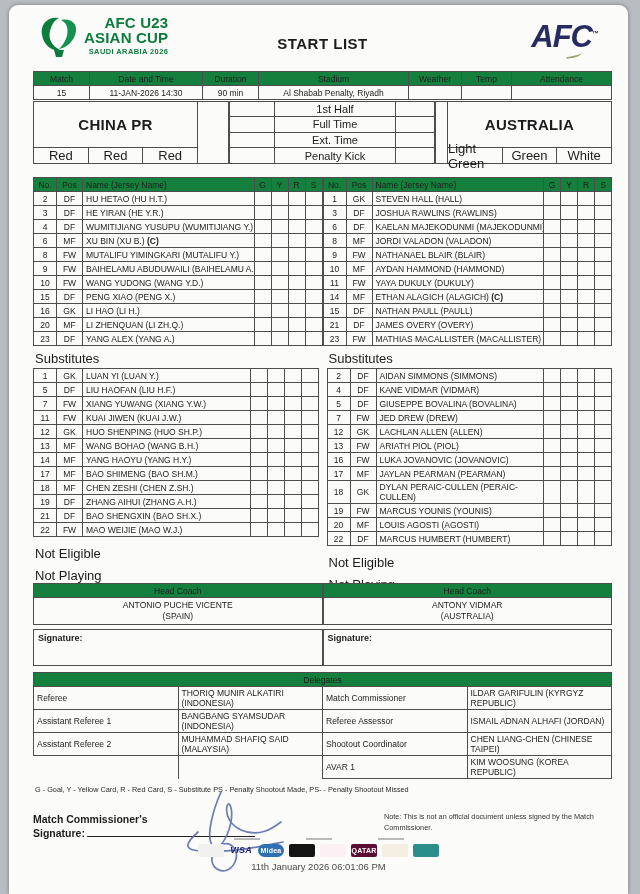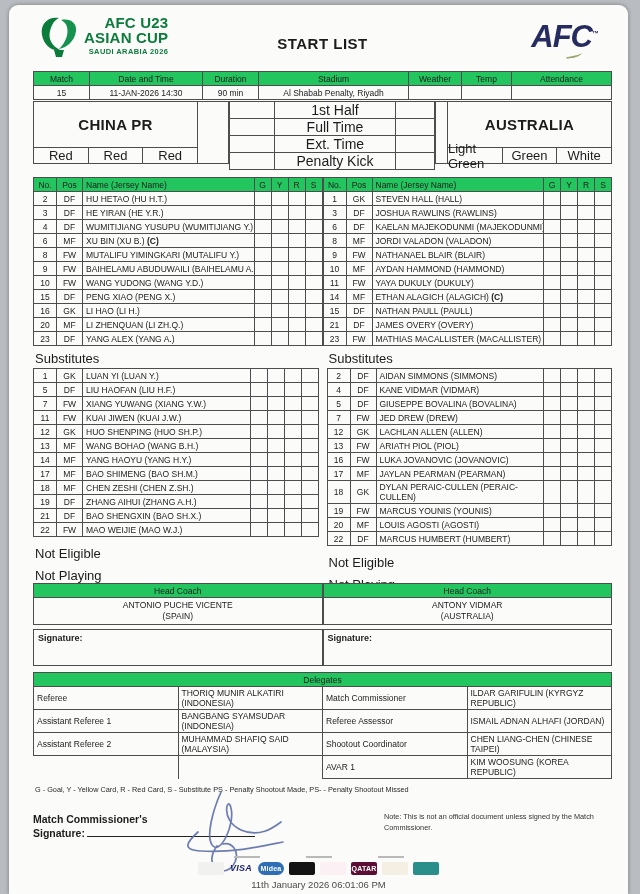--- a/index.html
+++ b/index.html
@@ -31,21 +31,21 @@
     font-size: 15px; font-weight: 700; letter-spacing: .5px; }
   .afc-logo { position: absolute; right: 14px; top: 6px;
     font-size: 31px; font-weight: 800; font-style: italic; color: #272c60; letter-spacing: -1px; }
   .afc-logo .tm { font-size: 7px; vertical-align: super; font-style: normal; }
   .afc-swoosh { position: absolute; right: 30px; top: 40px; width: 16px; height: 5px;
     border-bottom: 2.5px solid #9aa86e; border-radius: 0 0 90% 20%; transform: rotate(-8deg); }
   
   table { border-collapse: collapse; table-layout: fixed; width: 100%; }
   td, th { border: 1px solid #4d4d4d; font-size: 8.5px; font-weight: 400;
     padding: 1px 3px; height: 14px; overflow: hidden; vertical-align: middle; }
-  .gray { background: #22c55e; }
+  .gray { background: #15803d; }
   .ctr { text-align: center; }
   
   .match-table th { font-size: 8.5px; }
   .match-table td { text-align: center; }
   
   .banner { display: flex; margin-top: 1px; height: 63px; }
   .team-block { width: 165px; display: flex; flex-direction: column; border: 1px solid #4d4d4d; }
   .team-name { flex: 1; display: flex; align-items: center; justify-content: center;
     font-size: 15px; font-weight: 700; letter-spacing: .3px; }
   .team-colors { display: flex; height: 16px; border-top: 1px solid #4d4d4d; }
@@ -53,21 +53,21 @@
     display: flex; align-items: center; justify-content: center; }
   .team-colors div:last-child { border-right: none; }
   .mini-col { width: 31px; border: 1px solid #4d4d4d; border-left: none; }
   .mini-col2 { width: 12px; border: 1px solid #4d4d4d; border-right: none; }
   .score-block { flex: 1; display: flex; flex-direction: column; }
   .score-row { flex: 1; display: flex; }
   .sbox { width: 46px; border: 1px solid #4d4d4d; border-top: none; }
   .score-row:first-child .sbox { border-top: 1px solid #4d4d4d; }
   .sbox.r { width: 40px; }
   .slabel { flex: 1; border: 1px solid #4d4d4d; border-left: none; border-right: none; border-top: none;
-    font-size: 14px; display: flex; align-items: center; justify-content: center; }
+    font-size: 11px; display: flex; align-items: center; justify-content: center; }
   .score-row:first-child .slabel { border-top: 1px solid #4d4d4d; }
   
   .starters { display: flex; margin-top: 13px; }
   .starters table { width: 50%; }
   .c-no { width: 23px; text-align: center; }
   .c-pos { width: 26px; text-align: center; }
   .c-st { width: 17px; }
   th.c-st { text-align: center; font-weight: 400; }
   .c-name b { font-weight: 700; }
   .starters .c-name { white-space: nowrap; }
@@ -96,21 +96,21 @@
   
   .legend { font-size: 7.3px; color: #2a2a2a; margin-top: 6px; padding-left: 2px; }
   .commissioner { position: relative; margin-top: 18px; height: 80px; }
   .mc-label { font-size: 10.5px; font-weight: 700; line-height: 1.35; }
   .mc-line { display: inline-block; width: 168px; border-bottom: 1px solid #222;
     height: 10px; margin-left: 2px; }
   .mc-sig { position: absolute; left: 110px; top: -32px; pointer-events: none; }
   .doc-note { position: absolute; right: 18px; top: 0; width: 210px; font-size: 7.3px;
     color: #333; line-height: 1.45; }
   
-  .footer { position: absolute; left: 0; right: 0; bottom: 4px; text-align: center; }
+  .footer { position: absolute; left: 0; right: 0; bottom: 22px; text-align: center; }
   .sponsor-captions { display: flex; justify-content: center; gap: 46px; margin-bottom: 2px; }
   .sponsor-captions span { display: inline-block; width: 26px; height: 2px; background: #b9b9b9; }
   .sponsor-row { display: flex; justify-content: center; align-items: center; gap: 5px; height: 16px; }
   .chip { height: 13px; min-width: 26px; border-radius: 2px; display: flex; align-items: center;
     justify-content: center; font-size: 7px; font-weight: 700; letter-spacing: .2px; }
   .chip.oval { border-radius: 7px; }
   .chip.textonly { min-width: 24px; font-style: italic; font-size: 9px; }
   .timestamp { font-size: 9.5px; color: #4b4b4b; margin-top: 3px; }
 </style>
 </head>

